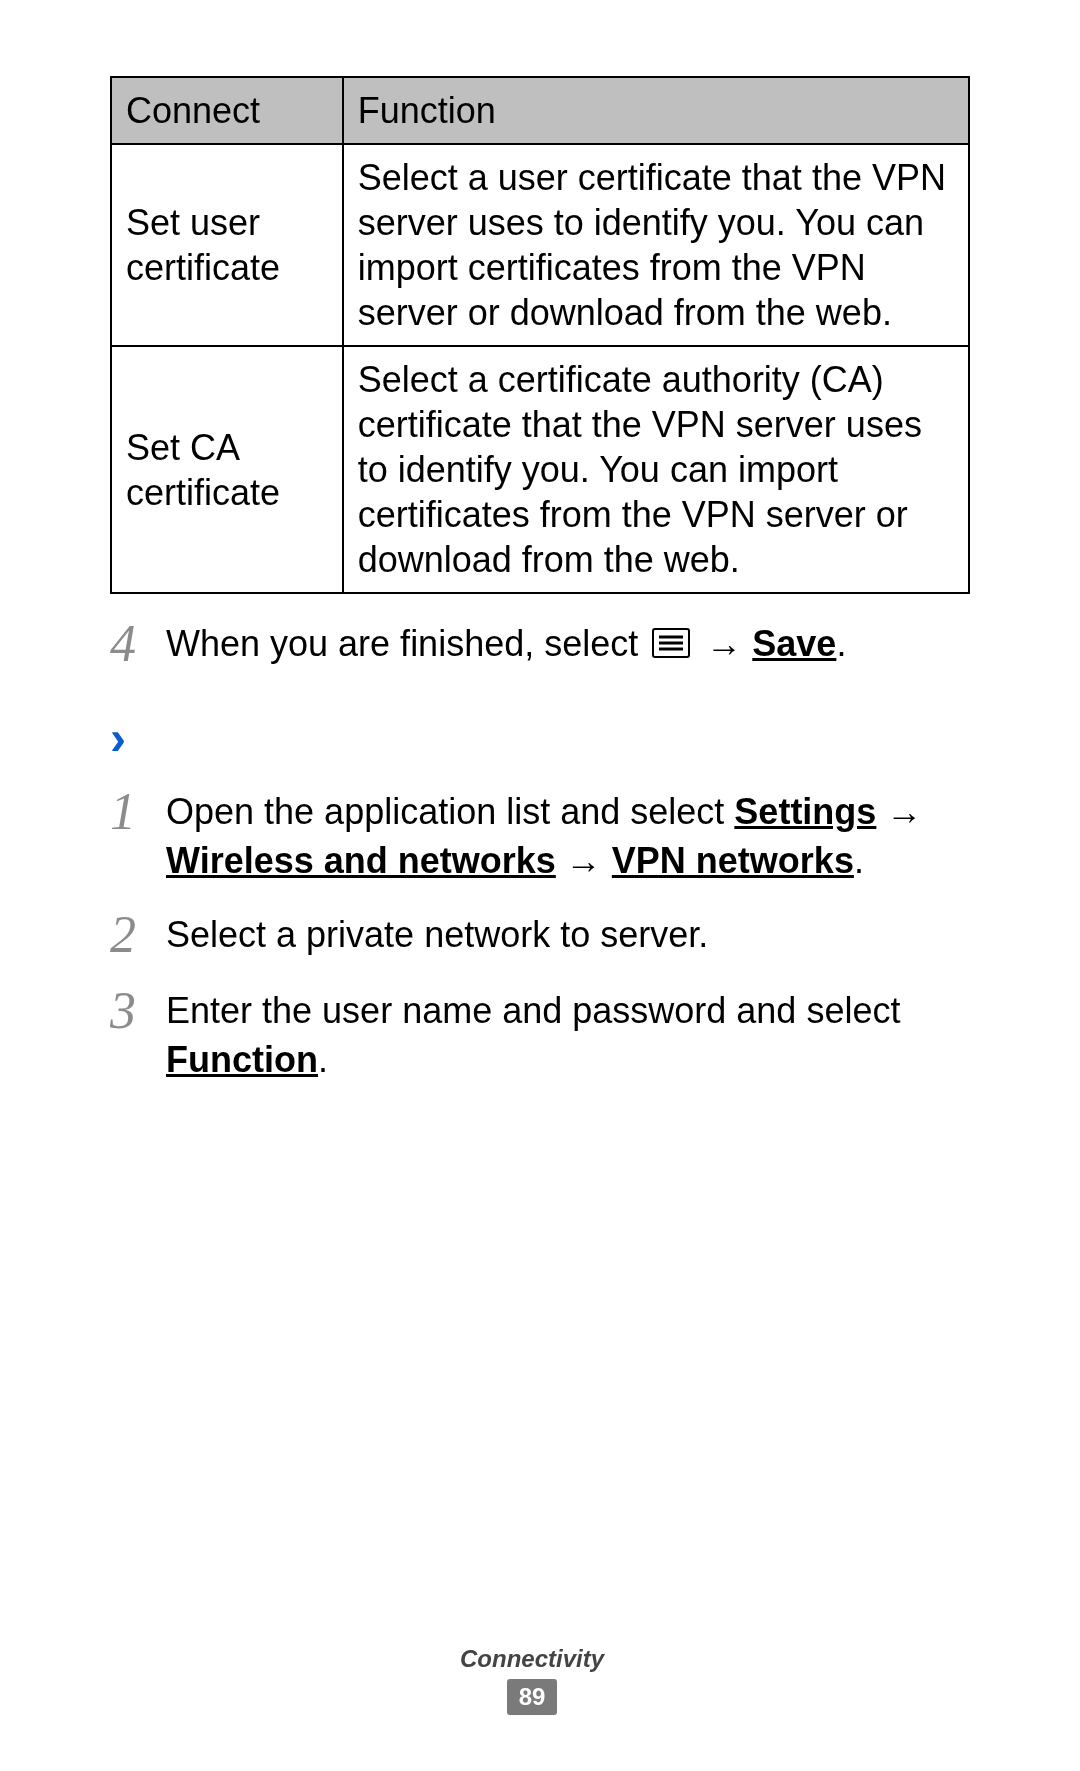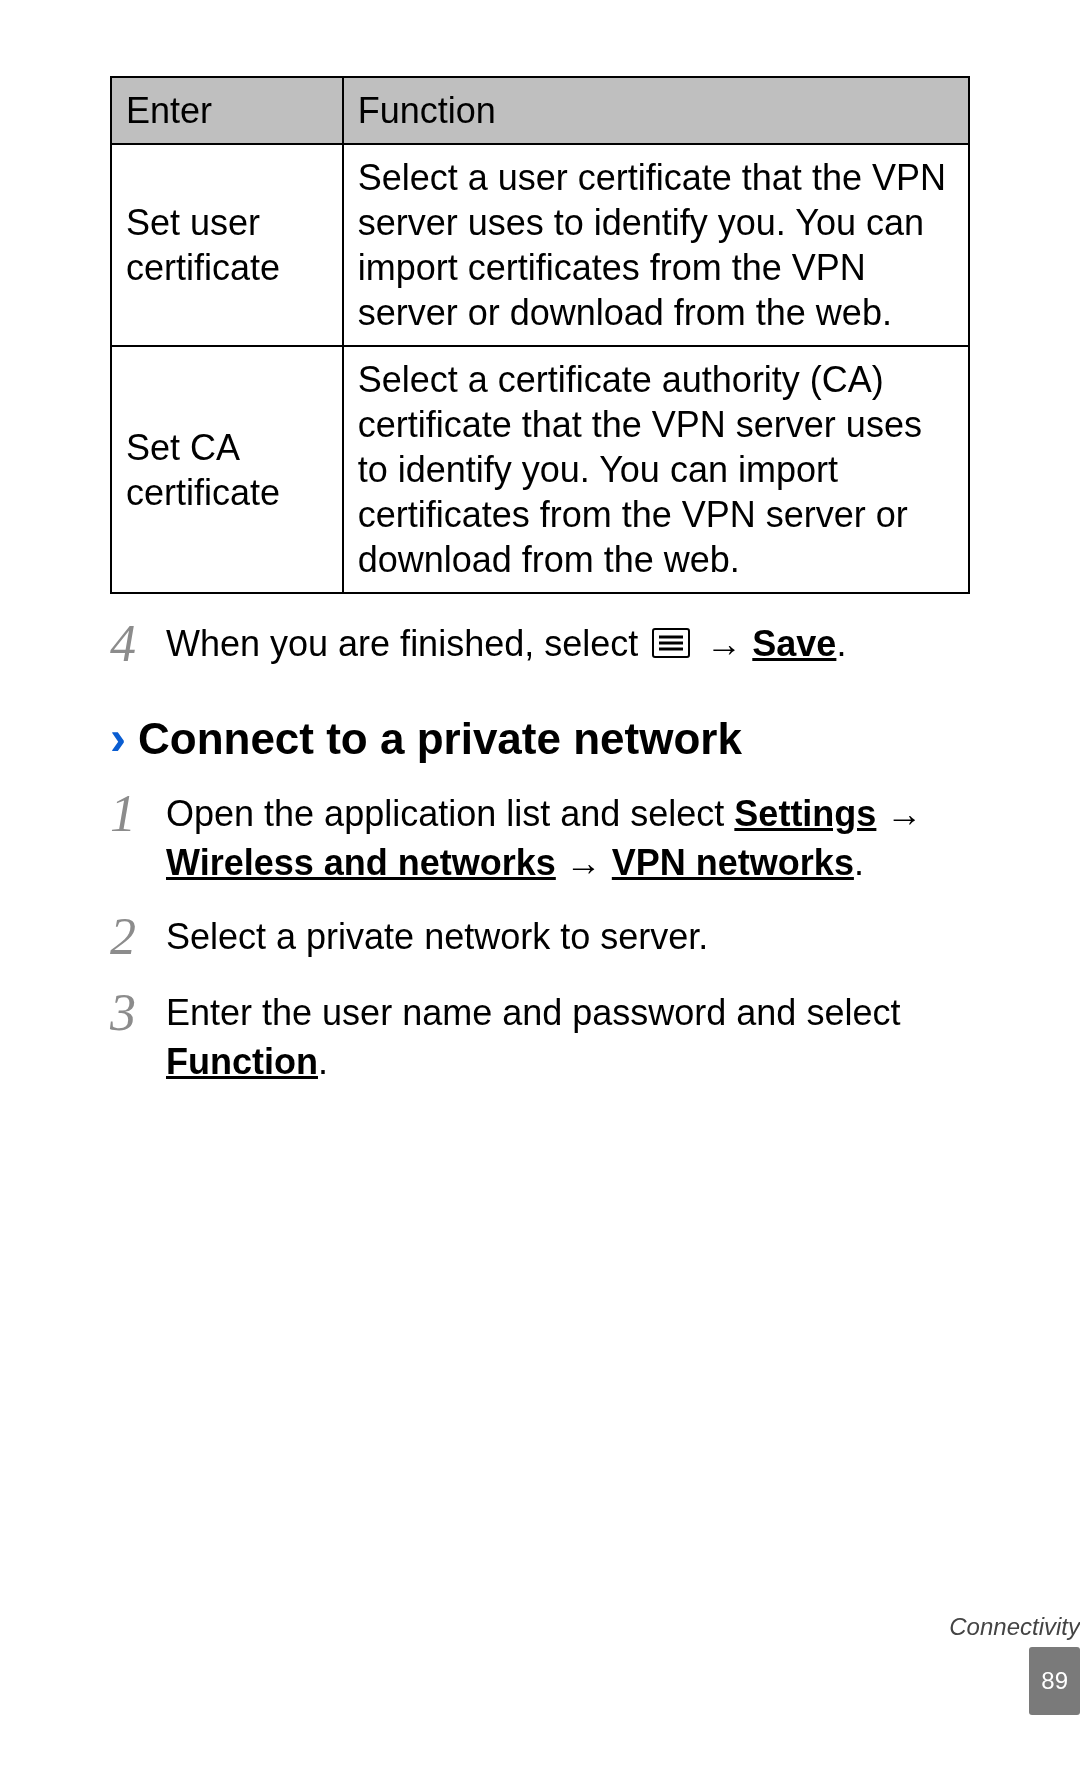--- a/index.html
+++ b/index.html
@@ -80,52 +80,53 @@
     line-height: 1;
   }
   .section-head .title {
     font-size: 44px;
     font-weight: 700;
   }
 
   .footer {
     position: absolute;
     left: 0;
-    right: 0;
+    right: 16px;
     bottom: 56px;
-    text-align: right;
+    text-align: center;
+    font-weight: bold;
   }
   .footer .section-label {
     font-style: italic;
     font-size: 24px;
     color: #444;
     margin-bottom: 6px;
   }
   .footer .page-badge {
     display: inline-block;
     background: #7a7a7a;
     color: #fff;
     font-size: 24px;
-    padding: 20px 12px;
+    padding: 4px 12px;
     border-radius: 3px;
   }
 </style>
 </head>
 <body>
 
 <div class="page">
 
   <table class="options">
     <colgroup>
         <col class="opt">
         <col class="fun">
       </colgroup>
     <thead>
       <tr>
-        <th>Enter</th>
+        <th>Connect</th>
         <th>Function</th>
       </tr>
     </thead>
     <tbody>
       <tr>
         <td>Set user certificate</td>
         <td>Select a user certificate that the VPN server uses to identify you. You can import certificates from the VPN server or download from the web.</td>
       </tr>
       <tr>
         <td>Set CA certificate</td>
@@ -146,21 +147,20 @@
           <line x1="7" y1="21" x2="31" y2="21" stroke="#000" stroke-width="3"></line>
         </svg>
       </span>
       <span class="arrow"> → </span>
       <span class="bold">Save</span><span>.</span>
     </div>
   </div>
 
   <div class="section-head">
     <span class="chev">›</span>
-    <span class="title">Connect to a private network</span>
   </div>
 
   <div class="step">
     <div class="num">1</div>
     <div class="body">
       <span>Open the application list and select </span><span class="bold">Settings</span><span class="arrow"> → </span><span class="bold">Wireless and networks</span><span class="arrow"> → </span><span class="bold">VPN networks</span><span>.</span>
     </div>
   </div>
 
   <div class="step">

